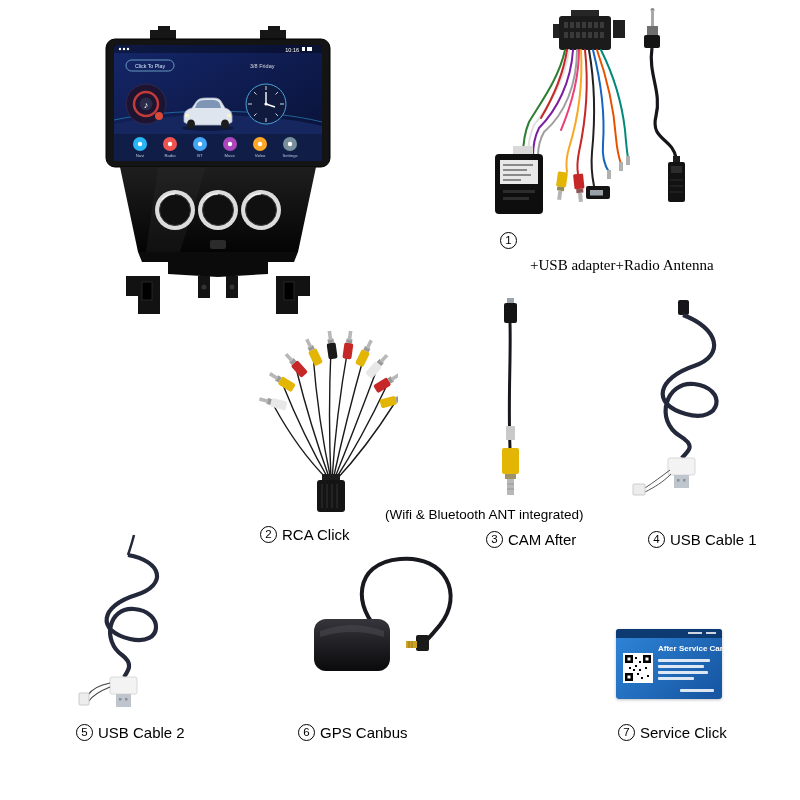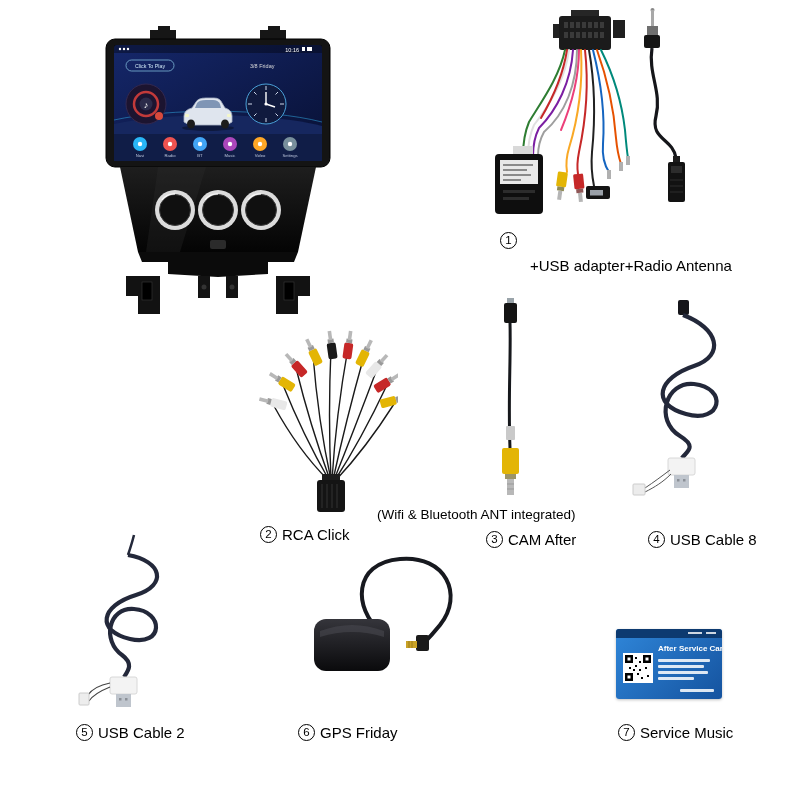--- a/index.html
+++ b/index.html
@@ -3,21 +3,21 @@
 <meta charset="utf-8">
 <style>
   html,body{margin:0;padding:0;background:#fff;}
   .canvas{position:relative;width:800px;height:800px;background:#ffffff;overflow:hidden;
           font-family:"Liberation Sans",sans-serif;}
   .abs{position:absolute;}
   .lbl{position:absolute;display:flex;align-items:center;gap:5px;font-size:15px;color:#000;white-space:nowrap;}
   .badge{width:17px;height:17px;min-width:17px;border:1.4px solid #000;border-radius:50%;
          font-size:11.5px;line-height:14.5px;text-align:center;box-sizing:border-box;display:inline-block;}
   .lbl1-line2{position:absolute;font-size:15px;color:#000;white-space:nowrap;}
-  .note{position:absolute;font-size:13.5px;color:#000;white-space:nowrap;}
+  .note{position:absolute;font-size:13.5px;color:#000;white-space:nowrap;margin-left:8px;}
   
   .svc-card{position:absolute;width:106px;height:70px;border-radius:3px;
             background:linear-gradient(135deg,#2f86d9,#15539f);box-shadow:0 1px 3px rgba(0,0,0,.25);overflow:hidden;}
   .svc-top{position:absolute;left:0;top:0;width:100%;height:9px;background:#0d3a70;}
   .svc-top i{position:absolute;top:3px;height:2px;background:rgba(255,255,255,.8);display:block;}
   .svc-title{position:absolute;left:42px;top:15px;font-size:8px;font-weight:bold;color:#fff;white-space:nowrap;}
   .svc-line{position:absolute;height:2.5px;background:rgba(255,255,255,.85);border-radius:1px;}
   .svc-qr{position:absolute;left:7px;top:24px;width:30px;height:30px;background:#fff;}
 </style>
 </head>
@@ -443,46 +443,46 @@
             <rect x="22.5" y="4.5" width="3" height="3"></rect>
           <rect x="4.5" y="22.5" width="3" height="3"></rect>
         </g>
       </svg>
     </div>
   </div>
 
   <div class="lbl" style="left:500px;top:232px;">
     <span class="badge">1</span>
   </div>
-  <div class="lbl1-line2" style="left:530px;top:257px;">+USB adapter+Radio Antenna</div>
+  <div class="lbl1-line2" style="left:530px;top:257px;font-family:Liberation Serif, serif;">+USB adapter+Radio Antenna</div>
 
   <div class="lbl" style="left:260px;top:526px;">
     <span class="badge">2</span>
     <span>RCA Click</span>
   </div>
 
   <div class="note" style="left:377px;top:507px;">(Wifi &amp; Bluetooth ANT integrated)</div>
   <div class="lbl" style="left:486px;top:531px;">
     <span class="badge">3</span>
     <span>CAM After</span>
   </div>
 
   <div class="lbl" style="left:648px;top:531px;">
     <span class="badge">4</span>
-    <span>USB Cable 8</span>
+    <span>USB Cable 1</span>
   </div>
 
   <div class="lbl" style="left:76px;top:724px;">
     <span class="badge">5</span>
     <span>USB Cable 2</span>
   </div>
 
   <div class="lbl" style="left:298px;top:724px;">
     <span class="badge">6</span>
-    <span>GPS Friday</span>
+    <span>GPS Canbus</span>
   </div>
 
   <div class="lbl" style="left:618px;top:724px;">
     <span class="badge">7</span>
-    <span>Service Music</span>
+    <span>Service Click</span>
   </div>
 
 </div>
 
 </body></html>

